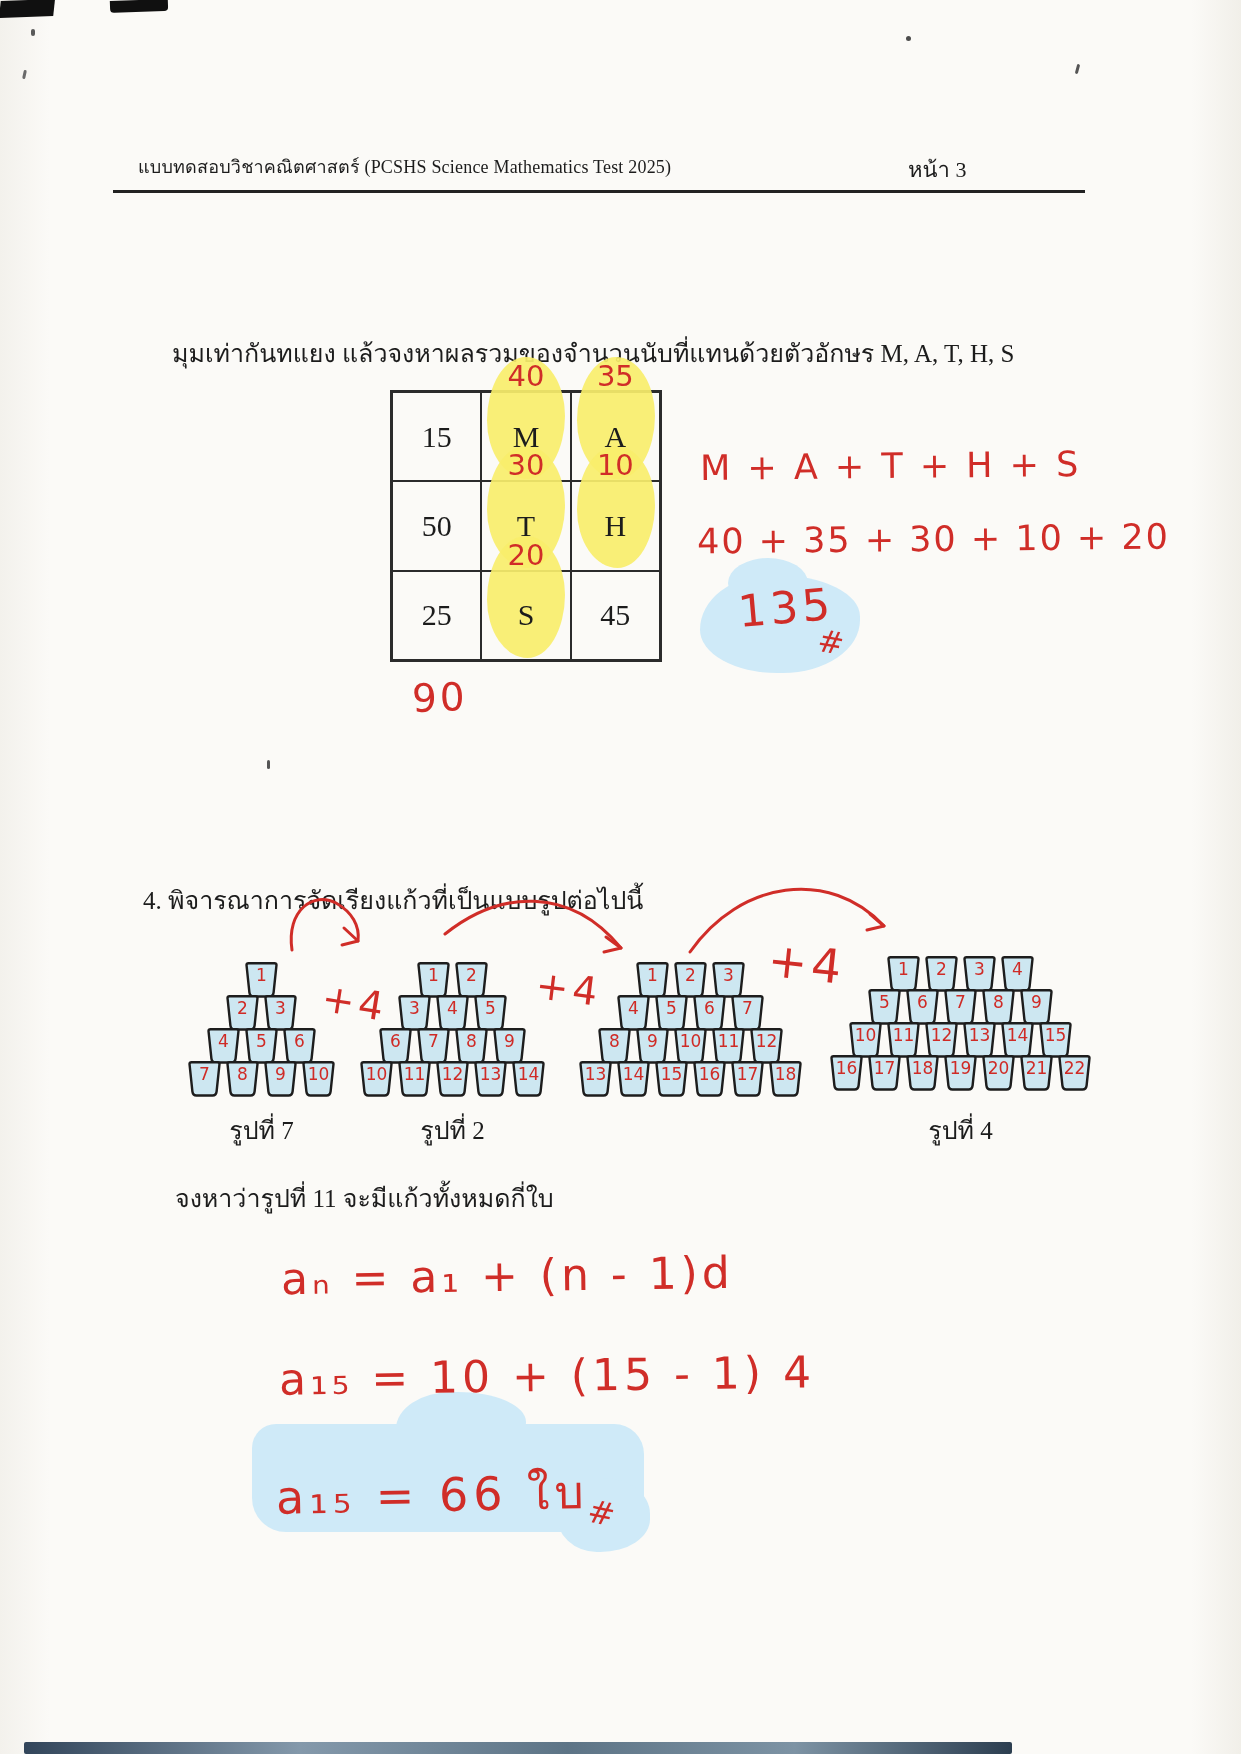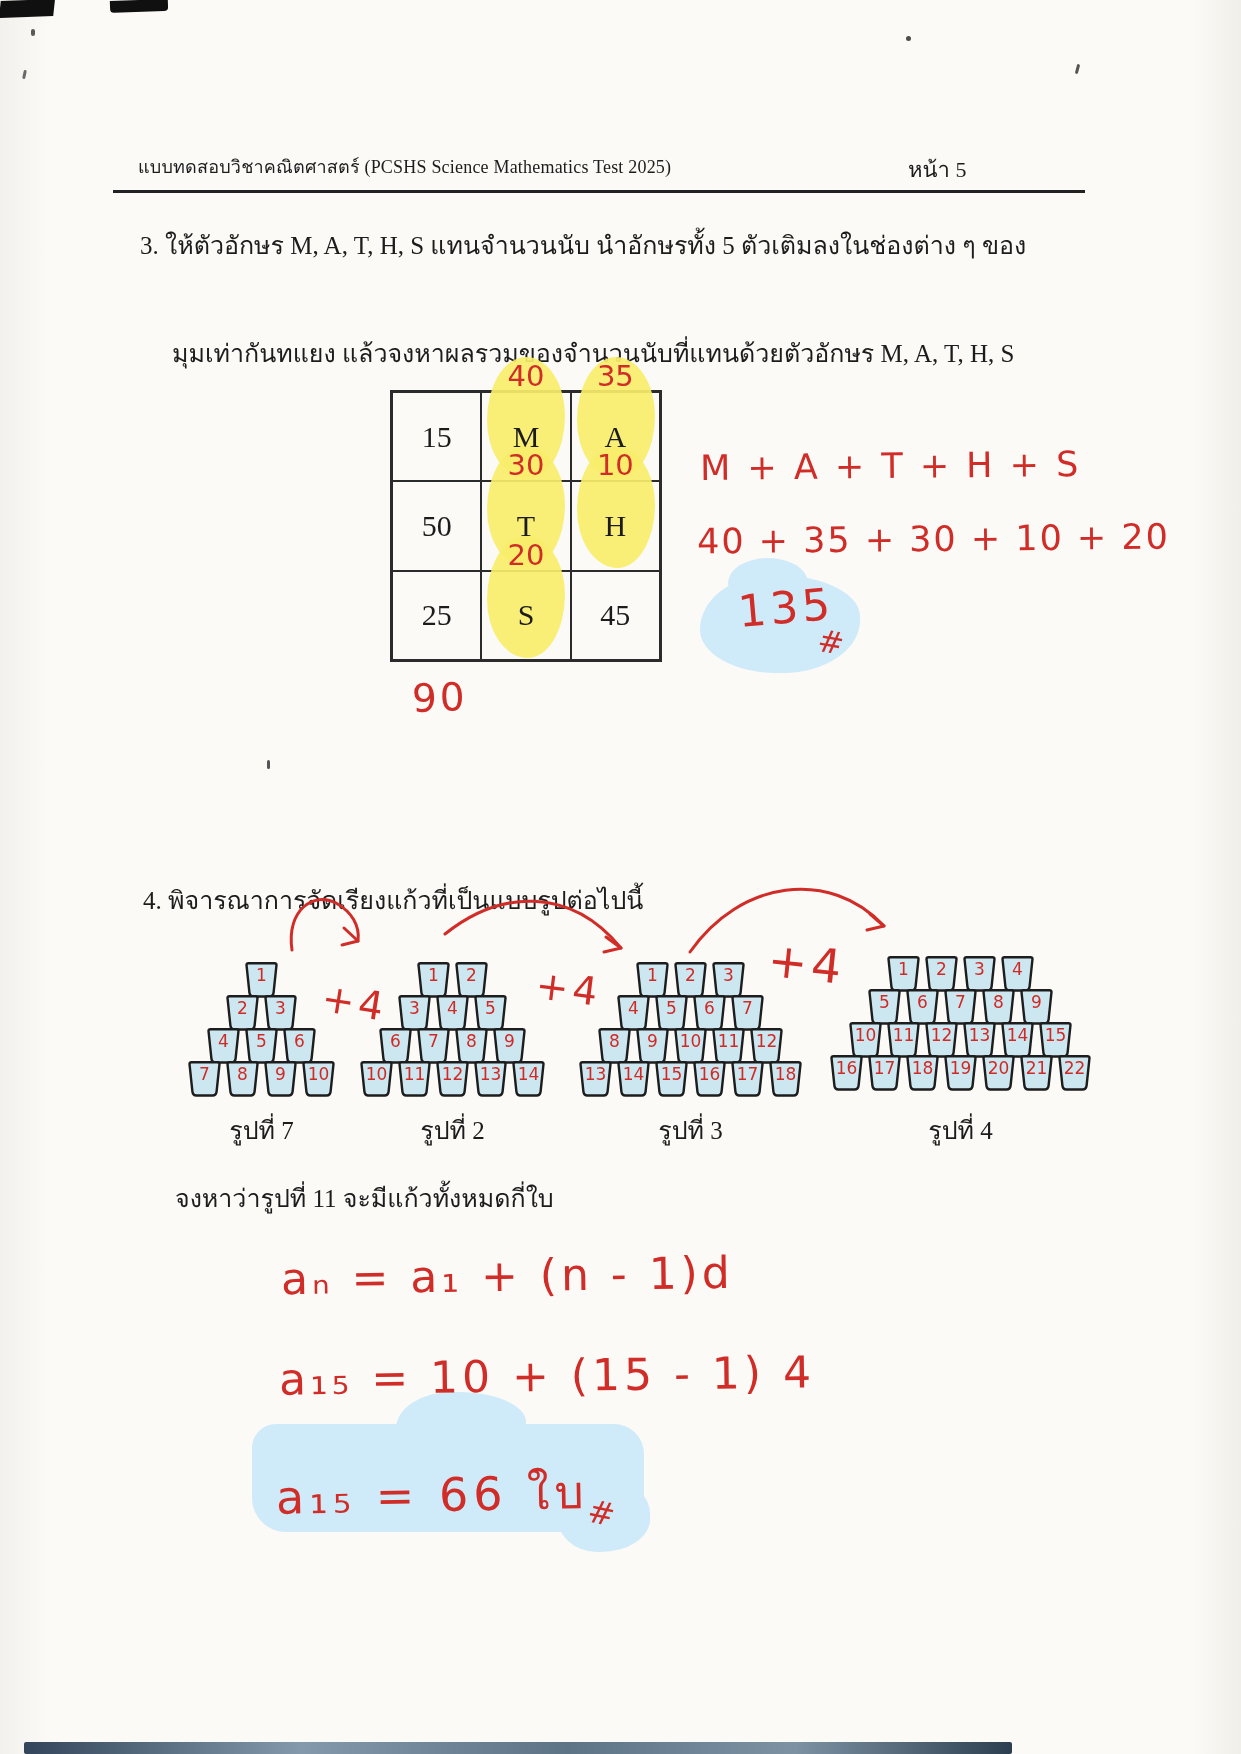--- a/index.html
+++ b/index.html
@@ -96,24 +96,23 @@
   <div class="art a1"></div>
   <div class="art a2"></div>
   <div class="art a3"></div>
   <div class="art a4"></div>
   <div class="art a5"></div>
   <div class="art a6"></div>
   <div class="art a7"></div>
   <div class="abs bottom-strip"></div>
 
   <div class="abs hdr-title">แบบทดสอบวิชาคณิตศาสตร์ (PCSHS Science Mathematics Test 2025)</div>
-  <div class="abs hdr-page">หน้า 5</div>
+  <div class="abs hdr-page">หน้า 3</div>
   <div class="abs hdr-rule"></div>
 
-  <div class="abs qline q3l1">3. ให้ตัวอักษร M, A, T, H, S แทนจำนวนนับ นำอักษรทั้ง 5 ตัวเติมลงในช่องต่าง ๆ ของ</div>
   <div class="abs qline q3l3">มุมเท่ากันทแยง แล้วจงหาผลรวมของจำนวนนับที่แทนด้วยตัวอักษร M, A, T, H, S</div>
 
   <div class="abs msq">
       <div class="msq-cell">
         <div class="msq-val">15</div>
       </div>
       <div class="msq-cell">
         <div class="msq-hl"></div>
         <div class="msq-note hw" style="position: absolute;">40</div>
         <div class="msq-val">M</div>
@@ -579,21 +578,20 @@
           <svg viewBox="0 0 37 36">
             <path d="M3.5 3 Q3.5 1.3 5.6 1.3 L31.4 1.3 Q33.5 1.3 33.5 3 L30.6 30.5 Q30.1 34.5 26.6 34.5 L10.4 34.5 Q6.9 34.5 6.4 30.5 Z" fill="#cde7f1" stroke="#1d1d1d" stroke-width="2.4"></path>
           </svg>
           <div class="cup-num">22</div>
         </div>
       </div>
     </div>
 
   <div class="fig-label flab1">รูปที่ 7</div>
   <div class="fig-label flab2">รูปที่ 2</div>
-  <div class="fig-label flab3">รูปที่ 3</div>
   <div class="fig-label flab4">รูปที่ 4</div>
 
   <svg class="arrows" viewBox="0 0 1241 1754">
     <path d="M 292 950 C 286 910, 314 891, 336 903 C 352 912, 360 926, 358 941"></path>
     <path d="M 344 928 L 358 941 L 342 945"></path>
     <path d="M 445 934 C 500 890, 570 886, 621 948"></path>
     <path d="M 606 937 L 621 948 L 604 952"></path>
     <path d="M 690 952 C 740 880, 830 868, 884 926"></path>
     <path d="M 870 914 L 884 926 L 867 930"></path>
   </svg>

